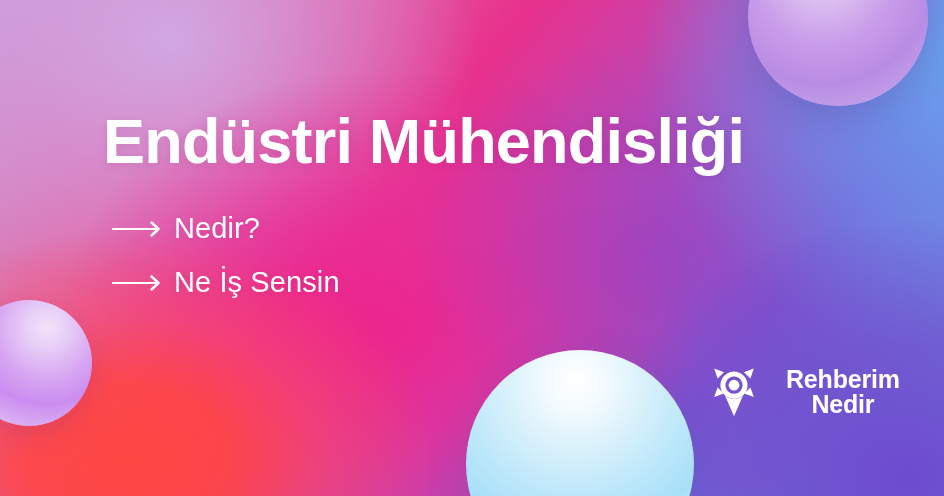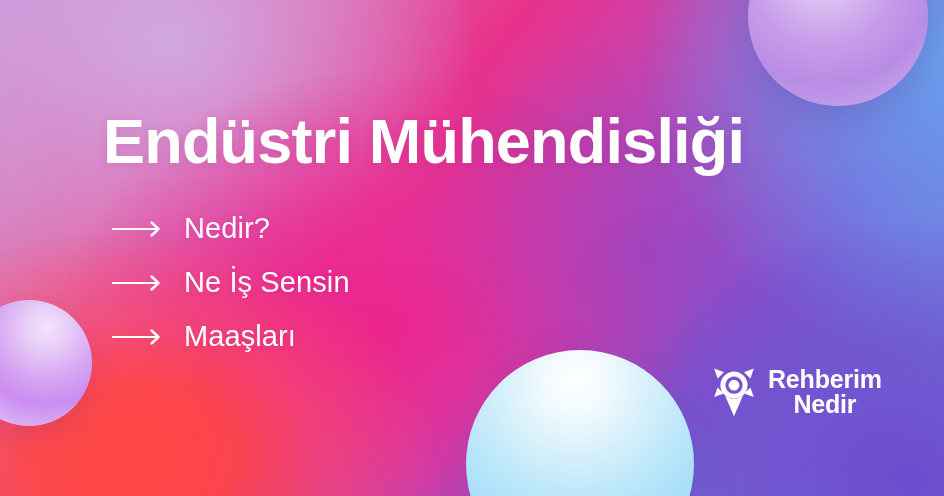--- a/index.html
+++ b/index.html
@@ -139,21 +139,21 @@
     position: absolute;
     left: 112px;
     top: 214px;
     display: flex;
     flex-direction: column;
     gap: 25px;
   }
   .bullet {
     display: flex;
     align-items: center;
-    gap: 20px;
+    gap: 10px;
   }
   .arrow {
     display: block;
     width: 52px;
     height: 18px;
     flex: 0 0 auto;
   }
   .bullet-label {
     color: #ffffff;
     font-size: 29px;
@@ -164,21 +164,21 @@
     text-shadow: 0 1px 6px rgba(120,20,90,0.10);
   }
 
   
   .logo {
     position: absolute;
     left: 711px;
     top: 366px;
     display: flex;
     align-items: center;
-    gap: 11px;
+    gap: 29px;
   }
   .logo-mark {
     width: 46px;
     height: 52px;
     flex: 0 0 auto;
   }
   .logo-text {
     display: flex;
     flex-direction: column;
     color: #ffffff;
@@ -223,27 +223,20 @@
       </div>
 
       <div class="bullet">
         <svg class="arrow" viewBox="0 0 52 18" aria-hidden="true">
           <path d="M1 9 H46" stroke="#ffffff" stroke-width="2.1" stroke-linecap="round" fill="none"></path>
           <path d="M39.5 2.5 L46.5 9 L39.5 15.5" stroke="#ffffff" stroke-width="2.4" stroke-linecap="round" stroke-linejoin="round" fill="none"></path>
         </svg>
         <span class="bullet-label">Ne İş Sensin</span>
       </div>
 
-      <div class="bullet">
-        <svg class="arrow" viewBox="0 0 52 18" aria-hidden="true">
-          <path d="M1 9 H46" stroke="#ffffff" stroke-width="2.1" stroke-linecap="round" fill="none"></path>
-          <path d="M39.5 2.5 L46.5 9 L39.5 15.5" stroke="#ffffff" stroke-width="2.4" stroke-linecap="round" stroke-linejoin="round" fill="none"></path>
-        </svg>
-        <span class="bullet-label">Maaşları</span>
-      </div>
 
     </div>
 
     <div class="logo">
       <svg class="logo-mark" viewBox="0 0 46 52" aria-hidden="true">
         <g fill="#ffffff">
 
           <path d="M3.2 2.4 L13.0 6.2 L6.6 12.4 Z"></path>
           <path d="M42.8 2.4 L33.0 6.2 L39.4 12.4 Z"></path>
           <path d="M3.2 31.0 L6.6 21.6 L12.8 27.6 Z"></path>

